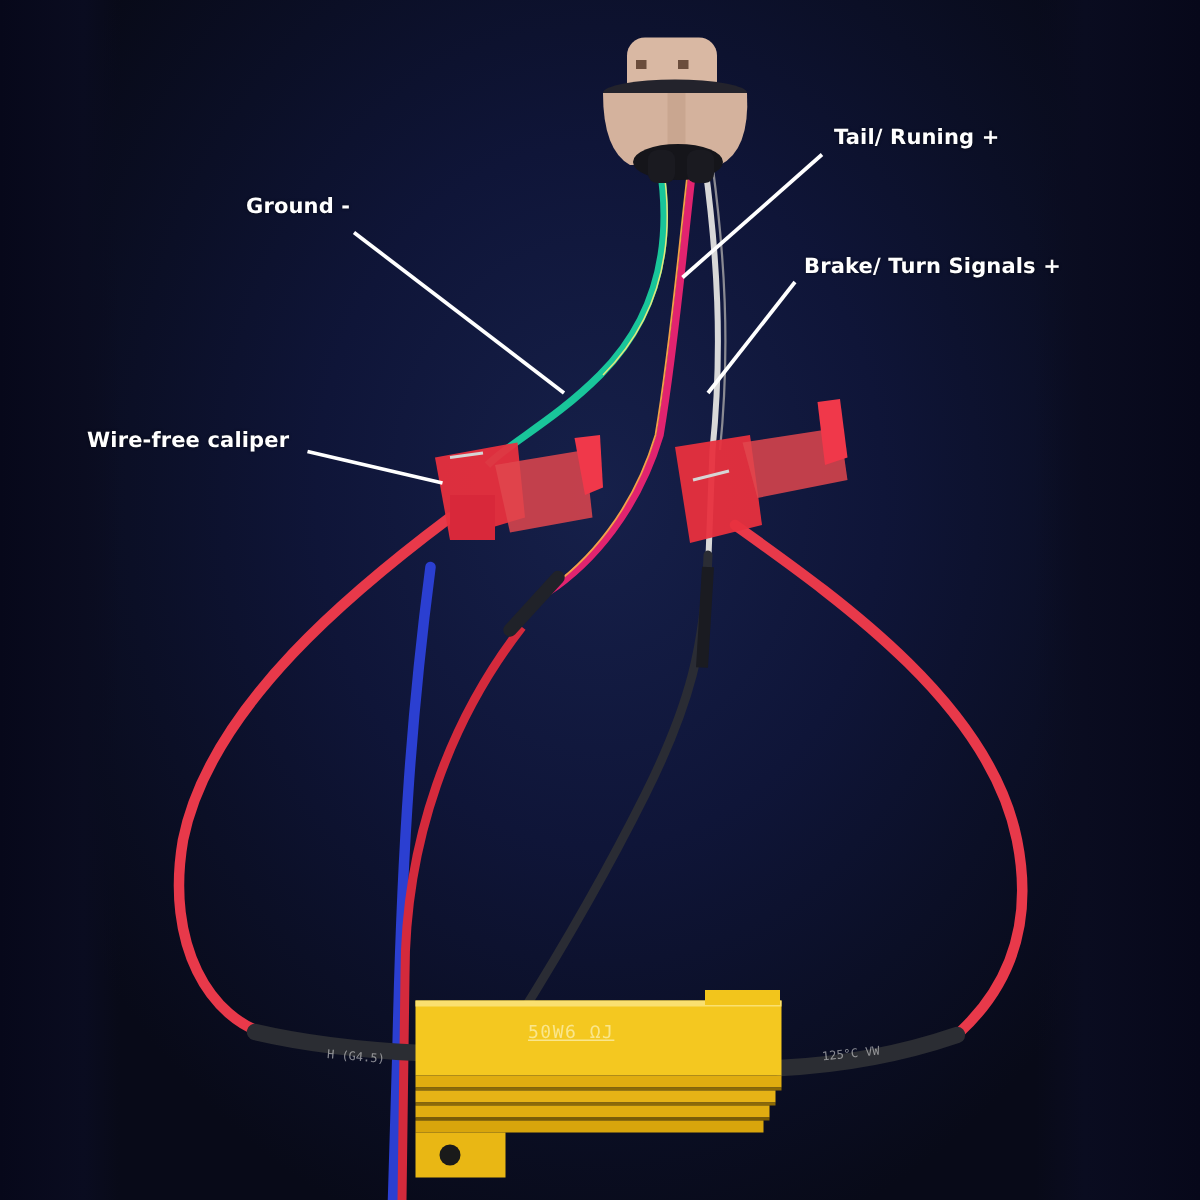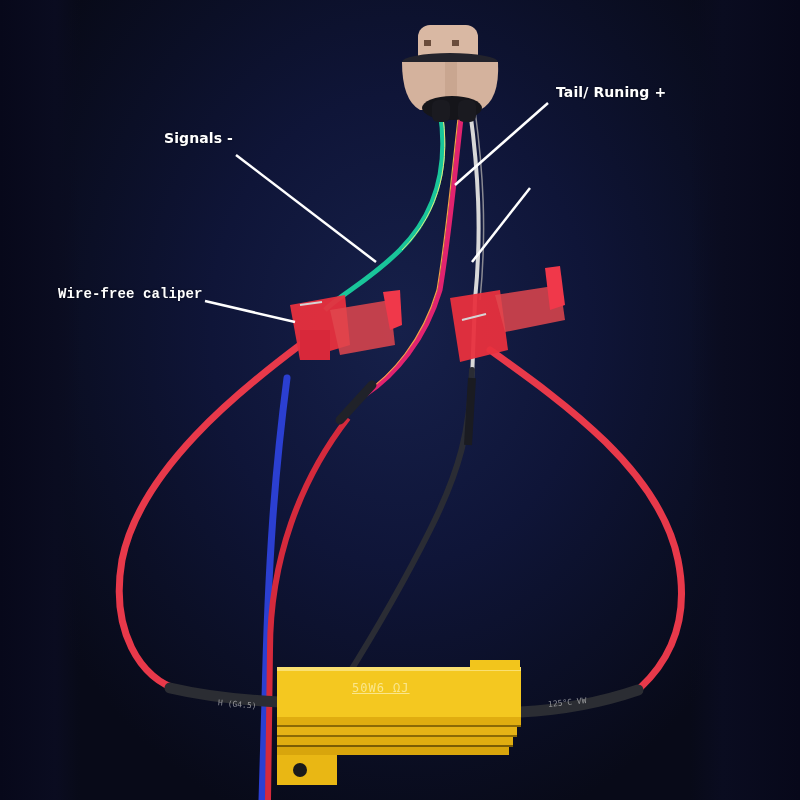--- a/index.html
+++ b/index.html
@@ -114,15 +114,16 @@
     <line x1="236" y1="155" x2="376" y2="262" stroke="#ffffff" stroke-width="2.5"></line>
     <line x1="530" y1="188" x2="472" y2="262" stroke="#ffffff" stroke-width="2.5"></line>
     <line x1="205" y1="301" x2="295" y2="322" stroke="#ffffff" stroke-width="2.5"></line>
   </svg>
 
   <div class="resistor-text" style="left:352px; top:681px;">50W6 ΩJ</div>
   <div class="sleeve-text" style="left:218px; top:700px; transform:rotate(5deg);">H (G4.5)</div>
   <div class="sleeve-text" style="left:548px; top:698px; transform:rotate(-6deg);">125°C VW</div>
 
   <div class="label" style="left:556px; top:84px;">Tail/ Runing +</div>
-  <div class="label" style="left:164px; top:130px;">Signals -</div>
-  <div class="label" style="left:58px; top:286px;font-family:Liberation Mono, monospace;">Wire-free caliper</div>
+  <div class="label" style="left:164px; top:130px;">Ground -</div>
+  <div class="label" style="left:536px; top:170px;">Brake/ Turn Signals +</div>
+  <div class="label" style="left:58px; top:286px;">Wire-free caliper</div>
 </div>
 
 </body></html>

